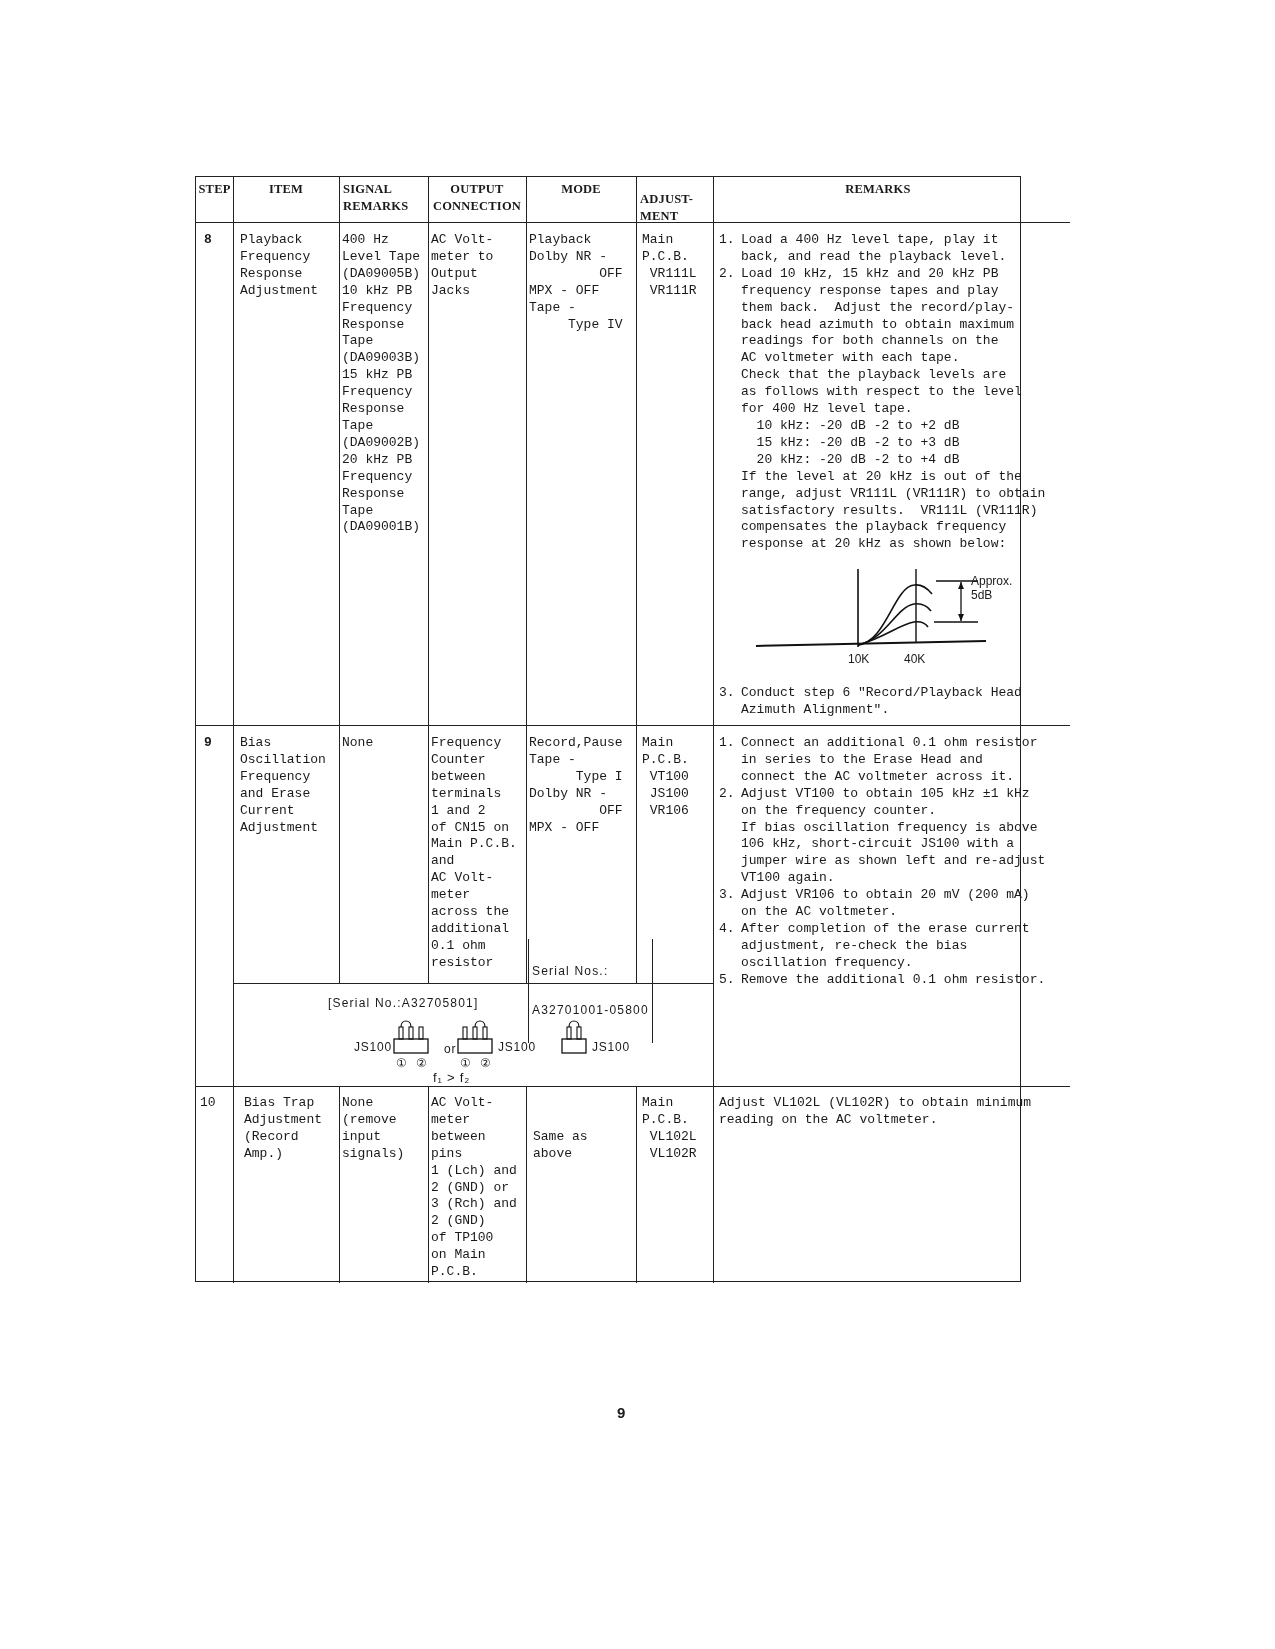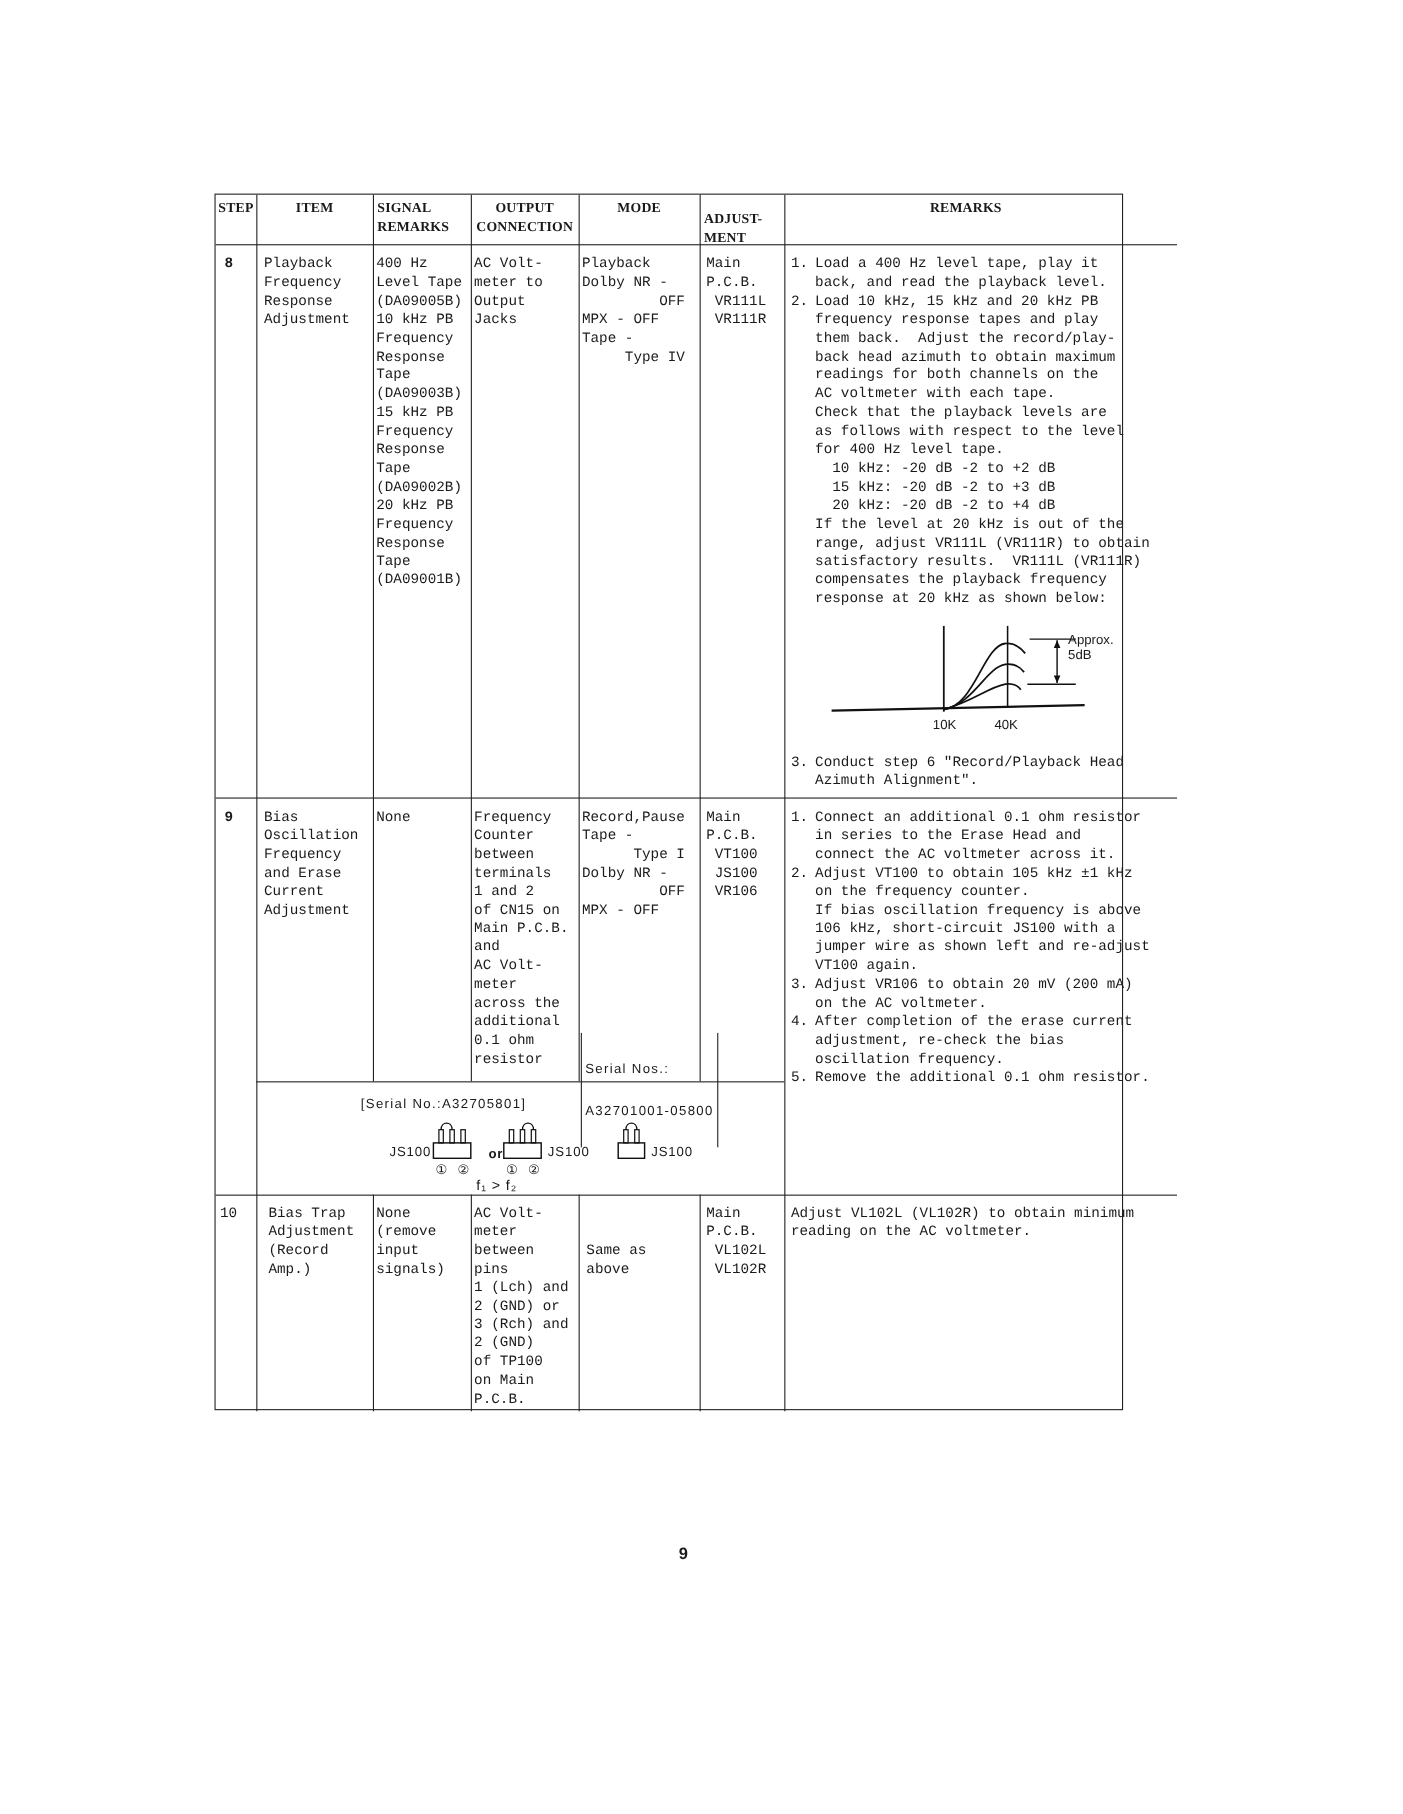--- a/index.html
+++ b/index.html
@@ -221,21 +221,21 @@
       <rect x="127" y="10" width="4" height="12" fill="none" stroke="#111" stroke-width="1.1"></rect>
       <rect x="137" y="10" width="4" height="12" fill="none" stroke="#111" stroke-width="1.1"></rect>
       <path d="M129 10 C 129 2, 139 2, 139 10" fill="none" stroke="#111" stroke-width="1.2"></path>
 
       <rect x="216" y="22" width="24" height="14" fill="none" stroke="#111" stroke-width="1.3"></rect>
       <rect x="221" y="10" width="4" height="12" fill="none" stroke="#111" stroke-width="1.1"></rect>
       <rect x="231" y="10" width="4" height="12" fill="none" stroke="#111" stroke-width="1.1"></rect>
       <path d="M223 10 C 223 2, 233 2, 233 10" fill="none" stroke="#111" stroke-width="1.2"></path>
     </svg>
     <div class="dlabel" style="left:158px; top:863px;">JS100</div>
-    <div class="dlabel" style="left:248px; top:865px;font-weight:bold;">or</div>
+    <div class="dlabel" style="left:248px; top:865px;">or</div>
     <div class="dlabel" style="left:302px; top:863px;">JS100</div>
     <div class="dlabel" style="left:396px; top:863px;">JS100</div>
     <div class="dlabel" style="left:200px; top:879px;">①</div>
     <div class="dlabel" style="left:220px; top:879px;">②</div>
     <div class="dlabel" style="left:264px; top:879px;">①</div>
     <div class="dlabel" style="left:284px; top:879px;">②</div>
     <div class="dlabel" style="left:237px; top:893px; font-size:13px;text-align:center;">f₁ &gt; f₂</div>
 
     <div class="cell" style="left:4px; top:918px;">10</div>
     <div class="cell" style="left:48px; top:918px;">Bias Trap

